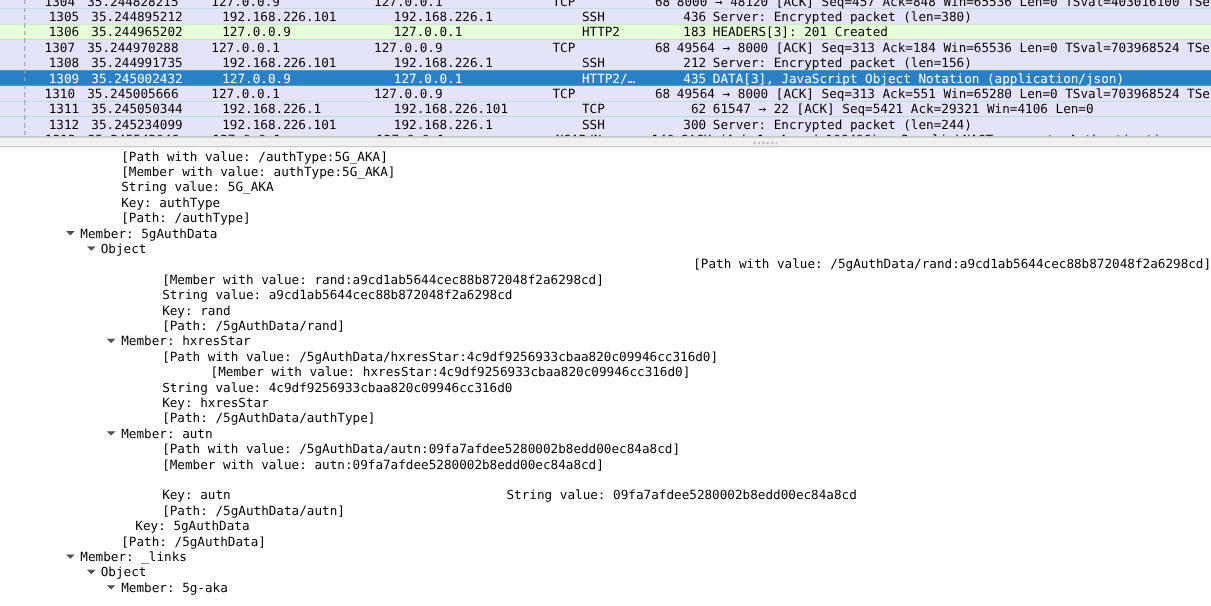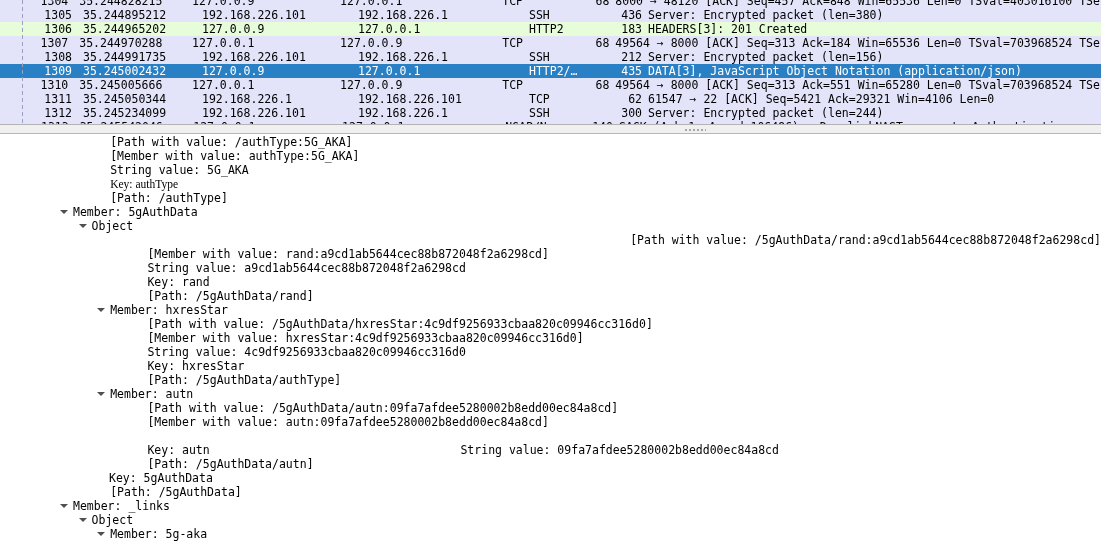--- a/index.html
+++ b/index.html
@@ -233,21 +233,21 @@
         <span class="tlabel">[Path with value: /authType:5G_AKA]</span>
       </div>
       <div class="tree-row" style="padding-left: 97.2px;">
         <span class="tw none"></span>
         <span class="tlabel">[Member with value: authType:5G_AKA]</span>
       </div>
       <div class="tree-row" style="padding-left: 97.2px;">
         <span class="tw none"></span>
         <span class="tlabel">String value: 5G_AKA</span>
       </div>
-      <div class="tree-row" style="padding-left: 97.2px; font-family: Liberation Serif, serif;">
+      <div class="tree-row" style="padding-left: 97.2px;">
         <span class="tw none"></span>
         <span class="tlabel">Key: authType</span>
       </div>
       <div class="tree-row" style="padding-left: 97.2px;">
         <span class="tw none"></span>
         <span class="tlabel">[Path: /authType]</span>
       </div>
       <div class="tree-row" style="padding-left: 60px;">
         <span class="tw open"></span>
         <span class="tlabel">Member: 5gAuthData</span>
@@ -277,21 +277,21 @@
         <span class="tlabel">[Path: /5gAuthData/rand]</span>
       </div>
       <div class="tree-row" style="padding-left: 97.2px;">
         <span class="tw open"></span>
         <span class="tlabel">Member: hxresStar</span>
       </div>
       <div class="tree-row" style="padding-left: 134.4px;">
         <span class="tw none"></span>
         <span class="tlabel">[Path with value: /5gAuthData/hxresStar:4c9df9256933cbaa820c09946cc316d0]</span>
       </div>
-      <div class="tree-row" style="padding-left: 134.4px;">
+      <div class="tree-row" style="padding-left: 134.4px; gap: 44px;">
         <span class="tw none"></span>
         <span class="tlabel">[Member with value: hxresStar:4c9df9256933cbaa820c09946cc316d0]</span>
       </div>
       <div class="tree-row" style="padding-left: 134.4px;">
         <span class="tw none"></span>
         <span class="tlabel">String value: 4c9df9256933cbaa820c09946cc316d0</span>
       </div>
       <div class="tree-row" style="padding-left: 134.4px;">
         <span class="tw none"></span>
         <span class="tlabel">Key: hxresStar</span>
@@ -317,21 +317,21 @@
         <span class="tlabel">String value: 09fa7afdee5280002b8edd00ec84a8cd</span>
       </div>
       <div class="tree-row" style="padding-left: 134.4px;">
         <span class="tw none"></span>
         <span class="tlabel">Key: autn</span>
       </div>
       <div class="tree-row" style="padding-left: 134.4px;">
         <span class="tw none"></span>
         <span class="tlabel">[Path: /5gAuthData/autn]</span>
       </div>
-      <div class="tree-row" style="padding-left: 84px; gap: 12px;">
+      <div class="tree-row" style="padding-left: 110px;">
         <span class="tw none"></span>
         <span class="tlabel">Key: 5gAuthData</span>
       </div>
       <div class="tree-row" style="padding-left: 97.2px;">
         <span class="tw none"></span>
         <span class="tlabel">[Path: /5gAuthData]</span>
       </div>
       <div class="tree-row" style="padding-left: 60px;">
         <span class="tw open"></span>
         <span class="tlabel">Member: _links</span>

